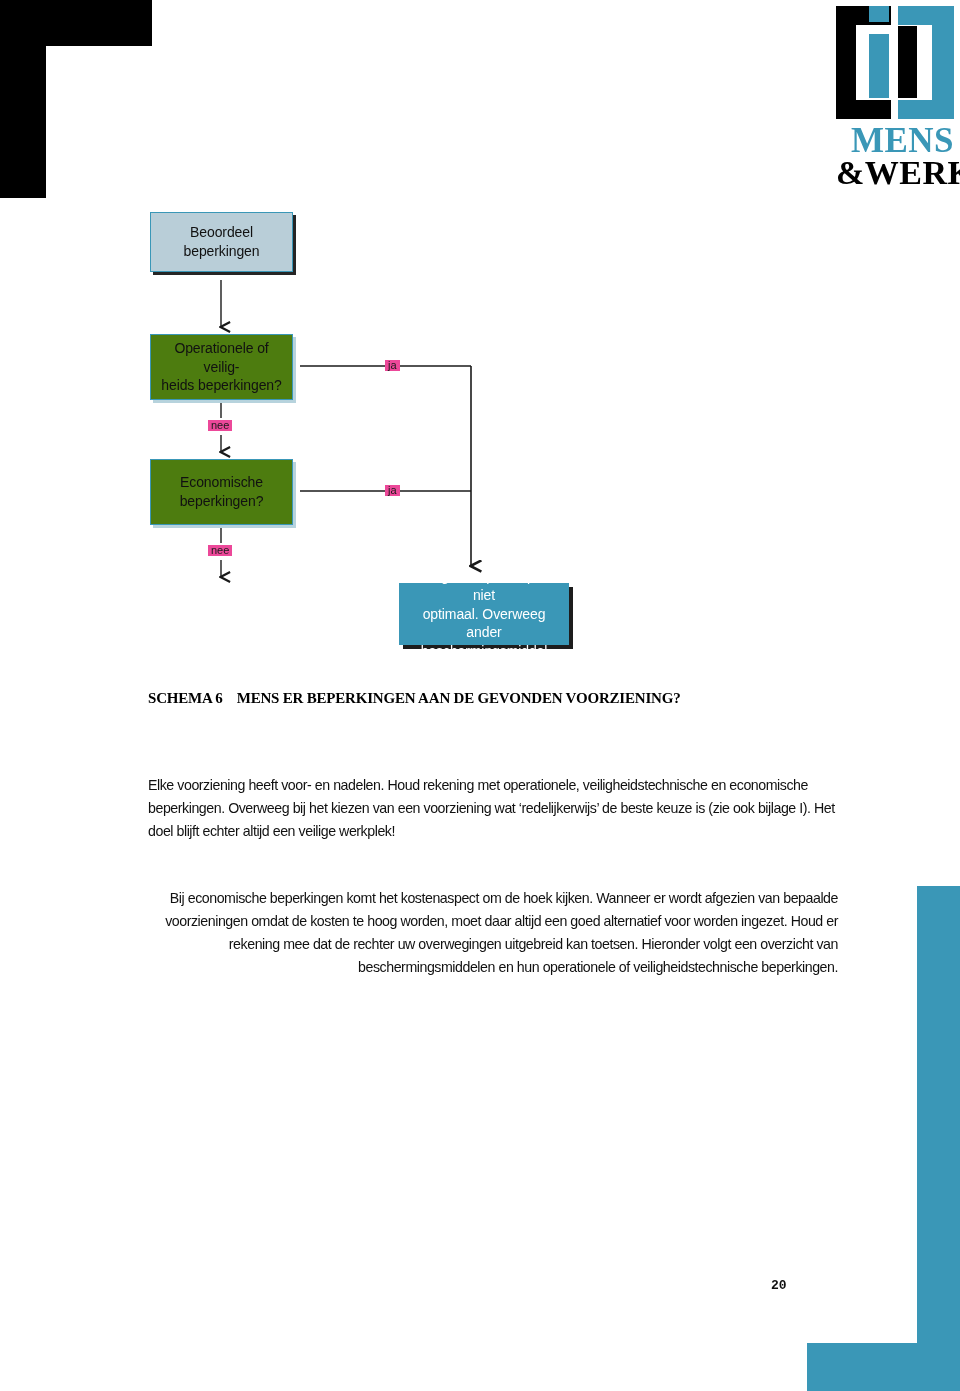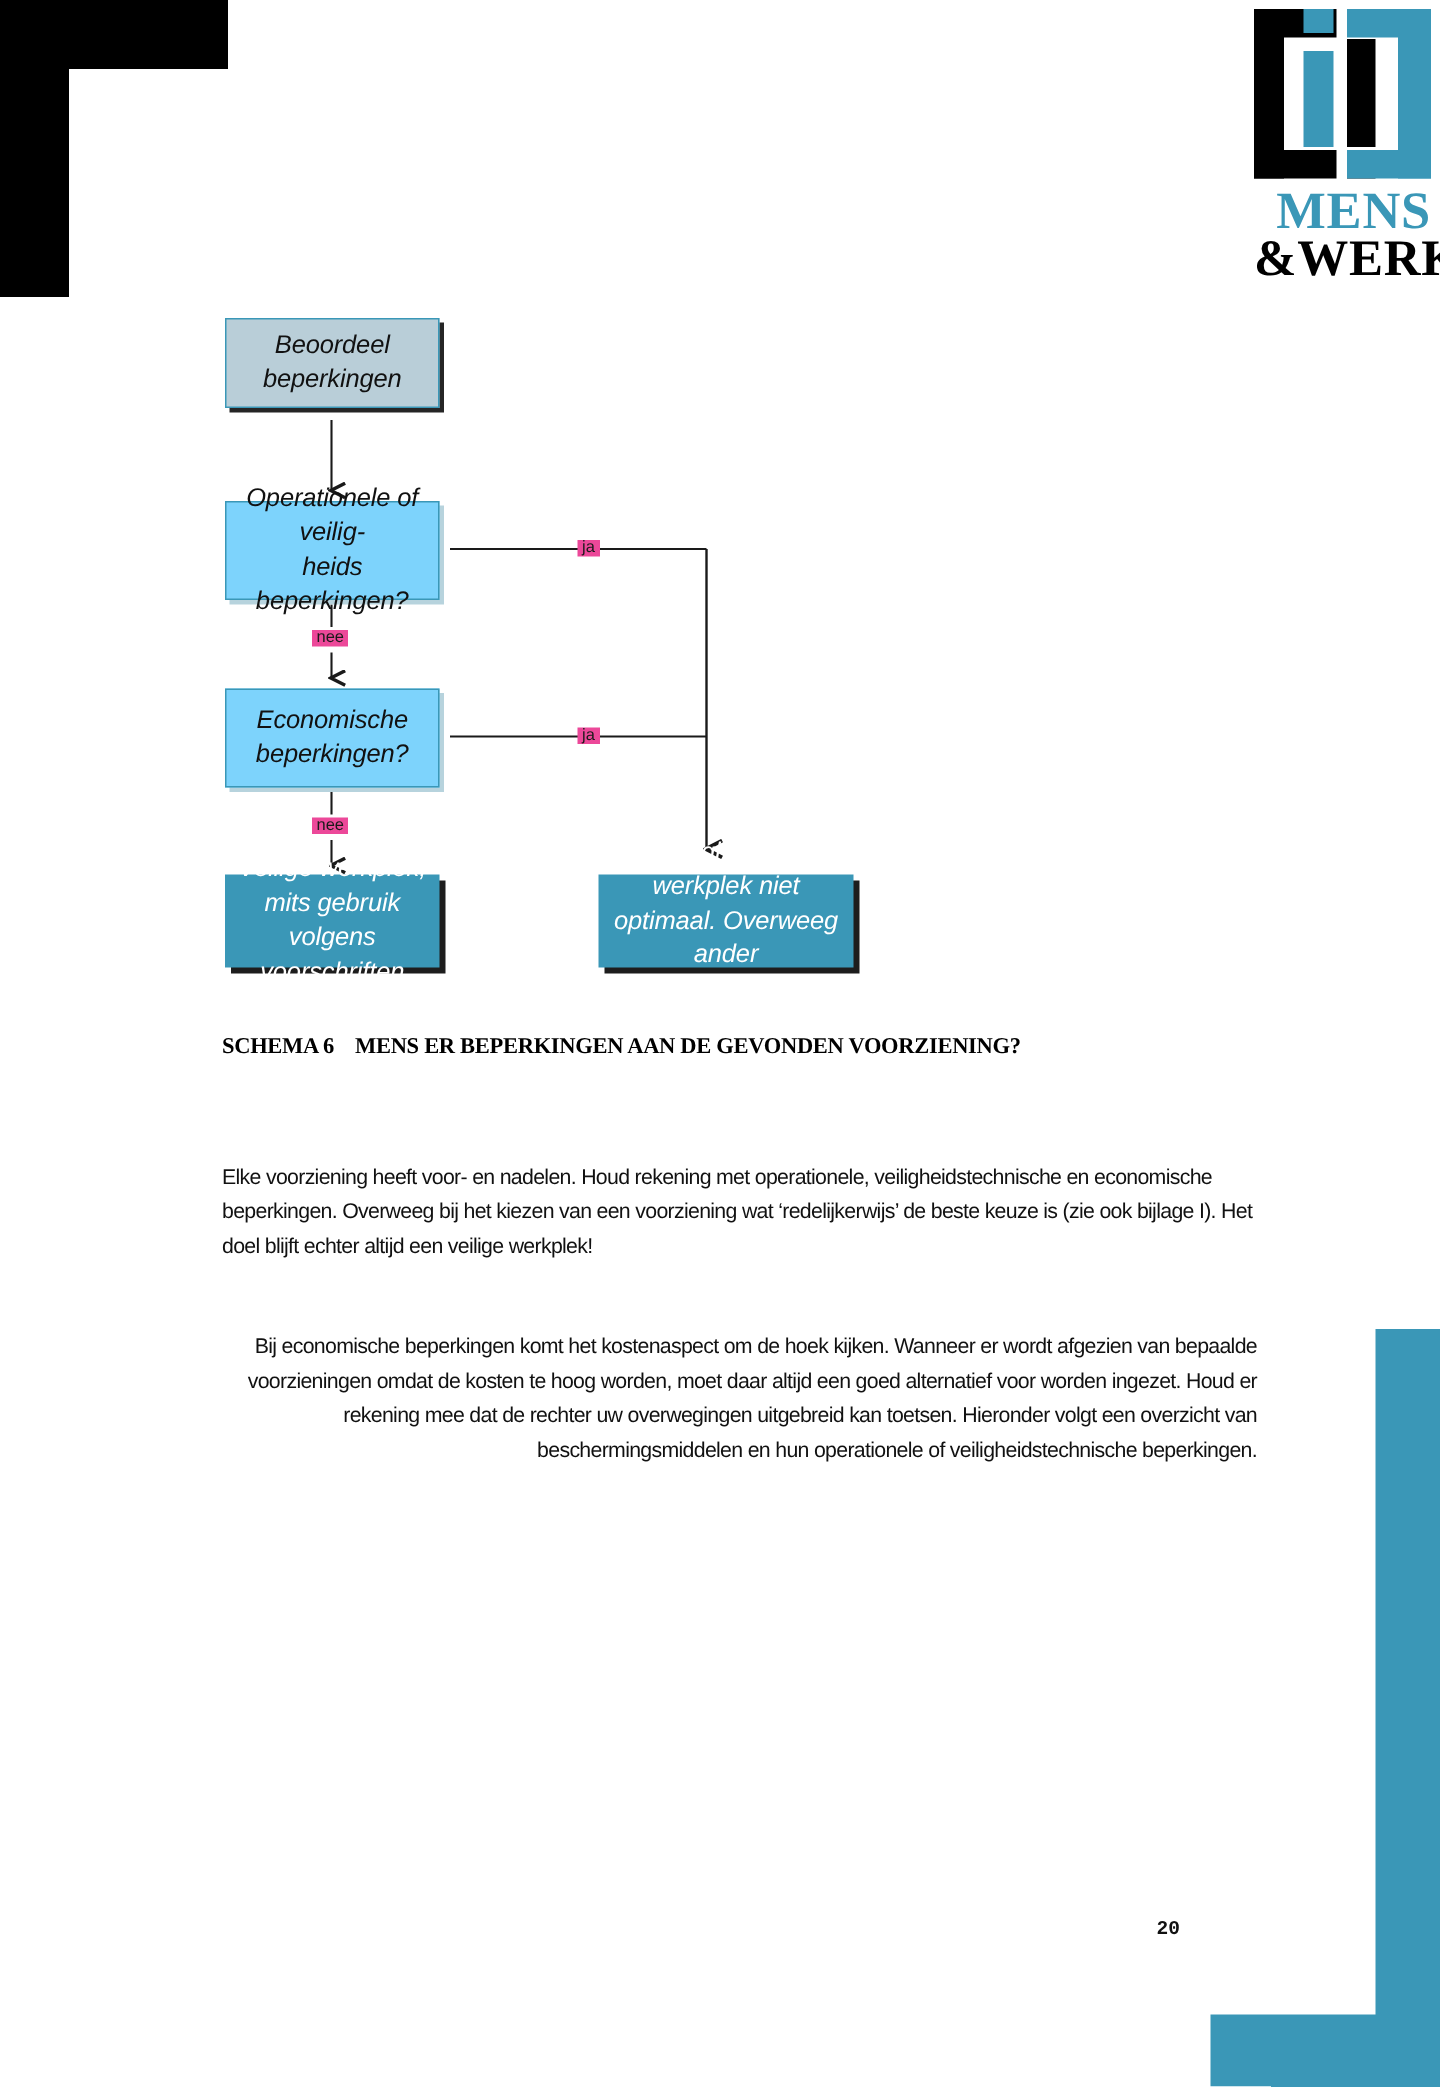--- a/index.html
+++ b/index.html
@@ -77,36 +77,35 @@
     width: 960px; height: 680px;
   }
   .node {
     position: absolute;
     box-sizing: border-box;
     display: flex;
     align-items: center;
     justify-content: center;
     text-align: center;
     font-family: "Liberation Sans", sans-serif;
-    font-size: 17px;
+    font-size: 14px;
     line-height: 1.35;
     letter-spacing: -0.1px;
-    font-style: italic;
   }
   .node .inner { padding: 0 8px; }
 
   .node-start {
     border: 1.5px solid #3a97b7;
     background: #b9ced8;
     color: #111111;
     box-shadow: 3px 3px 0 #252525;
   }
   .node-decision {
     border: 1.5px solid #3a97b7;
-    background: #7dd3fc;
+    background: #4d7c0f;
     color: #111111;
     box-shadow: 3px 3px 0 #b7d3dd;
   }
   .node-terminal {
     border: none;
     background: #3a97b7;
     color: #ffffff;
     box-shadow: 4px 4px 0 #1d1d1d;
   }
 
@@ -220,23 +219,20 @@
   </div>
 
   <div class="node node-decision" style="left:150px; top:334px; width:143px; height:66px;">
     <span class="inner">Operationele of veilig-<br>heids beperkingen?</span>
   </div>
 
   <div class="node node-decision" style="left:150px; top:459px; width:143px; height:66px;">
     <span class="inner">Economische<br>beperkingen?</span>
   </div>
 
-  <div class="node node-terminal" style="left:150px; top:583px; width:143px; height:62px;">
-    <span class="inner">Veilige werkplek,<br>mits gebruik volgens<br>voorschriften</span>
-  </div>
 
   <div class="node node-terminal" style="left:399px; top:583px; width:170px; height:62px;">
     <span class="inner">Veiligheid op werkplek niet<br>optimaal. Overweeg ander<br>beschermingsmiddel</span>
   </div>
 
   <div class="edge-label" style="left:385px; top:360px;">ja</div>
   <div class="edge-label" style="left:385px; top:485px;">ja</div>
   <div class="edge-label" style="left:208px; top:420px;">nee</div>
   <div class="edge-label" style="left:208px; top:545px;">nee</div>
 </div>

